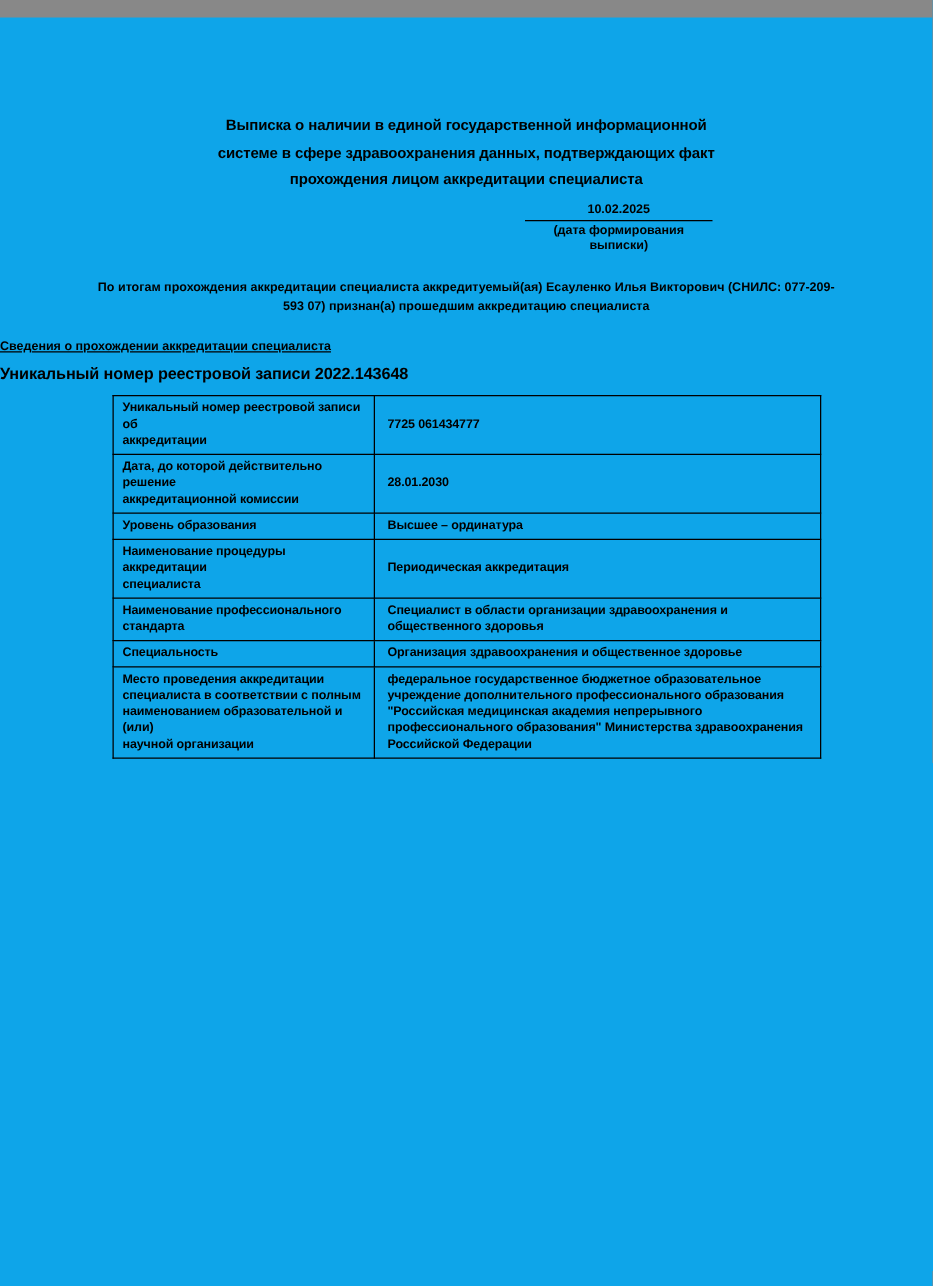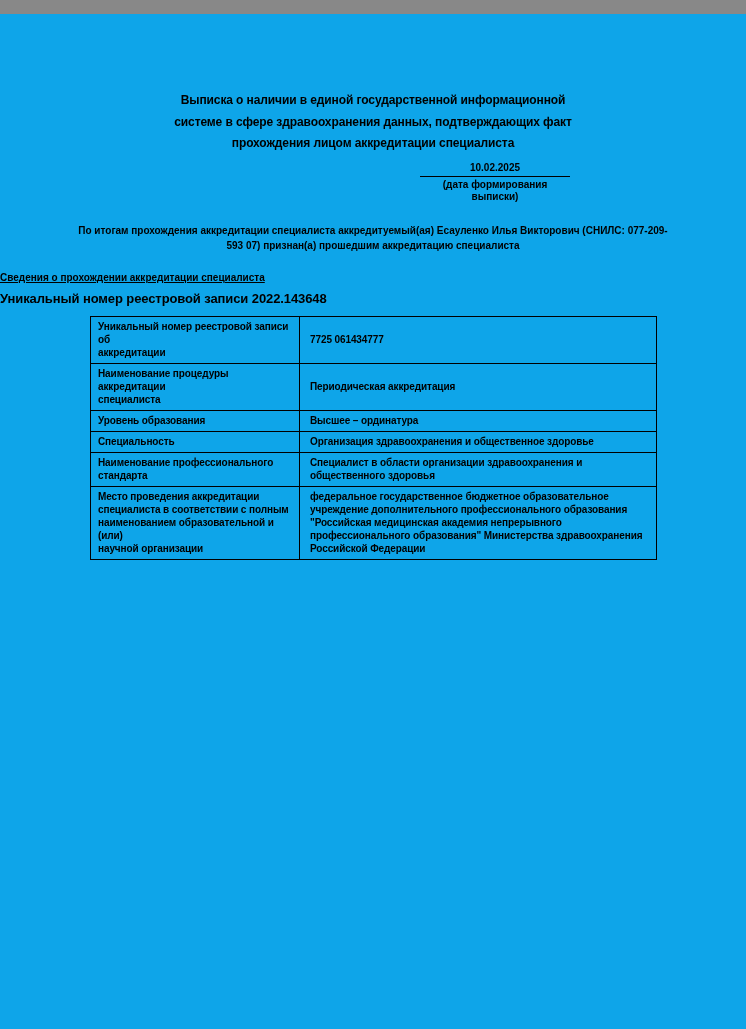--- a/index.html
+++ b/index.html
@@ -102,37 +102,42 @@
   <div class="registry-heading">Уникальный номер реестровой записи 2022.143648</div>
 
   <table class="acc-table">
     <tbody>
       <tr>
         <td class="cell-label">Уникальный номер реестровой записи об
 аккредитации</td>
         <td class="cell-value">7725 061434777</td>
       </tr>
       <tr>
-        <td class="cell-label">Наименование процедуры аккредитации
-специалиста</td>
-        <td class="cell-value">Периодическая аккредитация</td>
+        <td class="cell-label">Дата, до которой действительно решение
+аккредитационной комиссии</td>
+        <td class="cell-value">28.01.2030</td>
       </tr>
       <tr>
         <td class="cell-label">Уровень образования</td>
         <td class="cell-value">Высшее – ординатура</td>
       </tr>
       <tr>
-        <td class="cell-label">Специальность</td>
-        <td class="cell-value">Организация здравоохранения и общественное здоровье</td>
+        <td class="cell-label">Наименование процедуры аккредитации
+специалиста</td>
+        <td class="cell-value">Периодическая аккредитация</td>
       </tr>
       <tr>
         <td class="cell-label">Наименование профессионального
 стандарта</td>
         <td class="cell-value">Специалист в области организации здравоохранения и
 общественного здоровья</td>
+      </tr>
+      <tr>
+        <td class="cell-label">Специальность</td>
+        <td class="cell-value">Организация здравоохранения и общественное здоровье</td>
       </tr>
       <tr>
         <td class="cell-label">Место проведения аккредитации
 специалиста в соответствии с полным
 наименованием образовательной и (или)
 научной организации</td>
         <td class="cell-value">федеральное государственное бюджетное образовательное
 учреждение дополнительного профессионального образования
 "Российская медицинская академия непрерывного
 профессионального образования" Министерства здравоохранения

